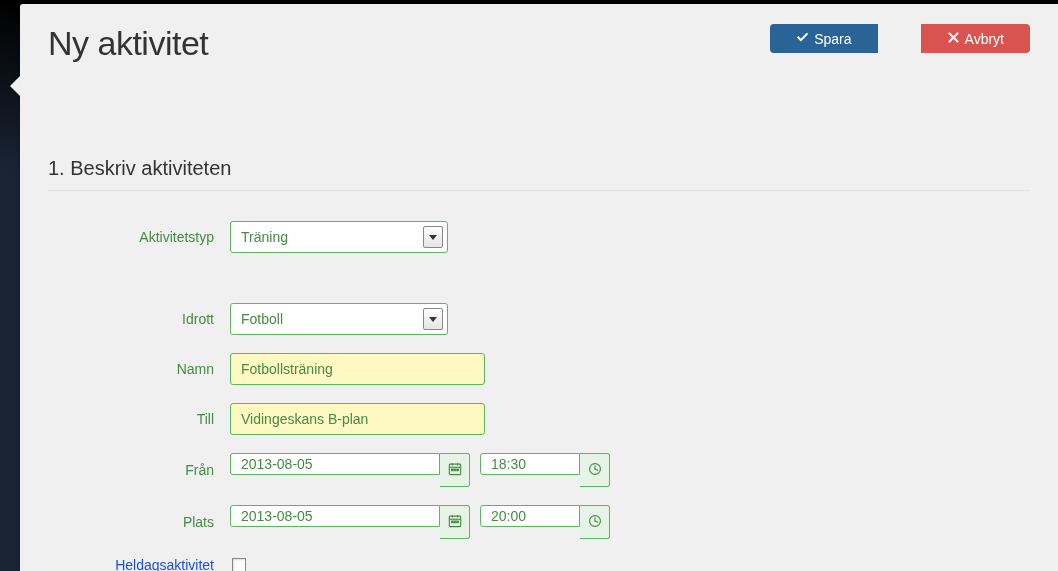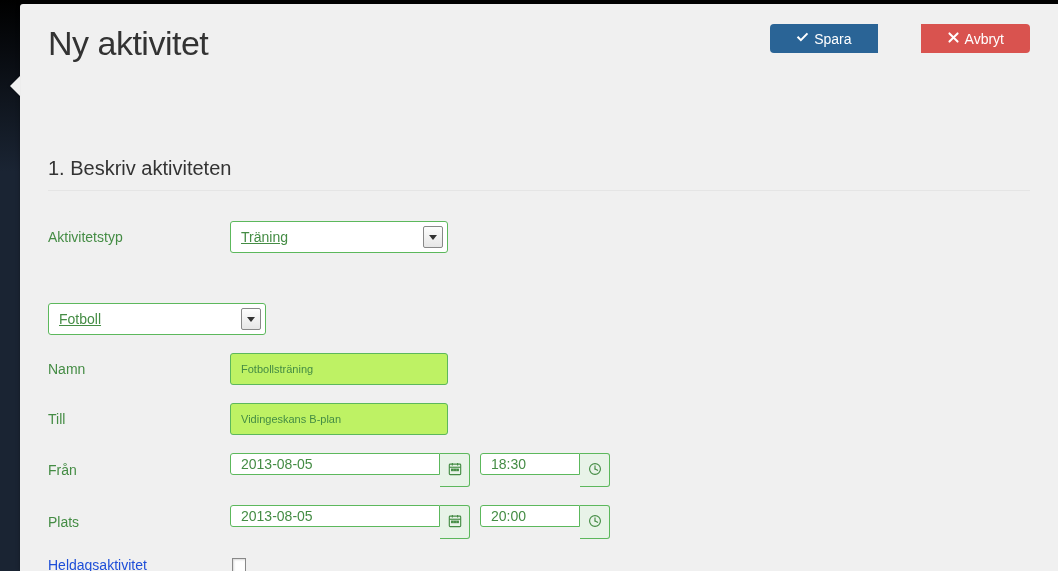--- a/index.html
+++ b/index.html
@@ -75,67 +75,66 @@
 
   .form { margin-top: 30px; }
   .form-row {
     display: flex;
     align-items: center;
     margin-bottom: 18px;
   }
   .form-row.extra-gap { margin-bottom: 50px; }
   .form-label {
     width: 182px;
-    text-align: left;
+    text-align: right;
     padding-right: 16px;
     color: #448c44;
     font-size: 14px;
   }
   .form-label.dark { color: #1d4ed8; }
 
   .select {
     position: relative;
     width: 218px;
     height: 32px;
     border: 1px solid #5cb85c;
     border-radius: 3px;
     background: #fff;
     display: flex;
     align-items: center;
     padding: 0 28px 0 10px;
     color: #448c44;
     cursor: pointer;
-    text-decoration: underline;
   }
   .select-caret {
     position: absolute;
     right: 4px; top: 4px;
     width: 20px; height: 22px;
     border: 1px solid #888;
     border-radius: 2px;
     background: linear-gradient(#fdfdfd,#e6e6e6);
     display: flex; align-items: center; justify-content: center;
   }
   .select-caret::after {
     content: "";
     width: 0; height: 0;
     border-left: 4px solid transparent;
     border-right: 4px solid transparent;
     border-top: 5px solid #333;
   }
 
   .text-input {
-    width: 218px;
+    width: 255px;
     height: 32px;
     border: 1px solid #5cb85c;
     border-radius: 3px;
-    background: #bef264;
+    background: #fef9c3;
     padding: 0 10px;
     color: #448c44;
-    font-size: 11px;
+    font-size: 14px;
     font-family: inherit;
     outline: none;
   }
 
   .dt-row { display: flex; gap: 10px; }
   .input-group { display: flex; }
   .group-input {
     height: 22px;
     border: 1px solid #5cb85c;
     border-radius: 3px 0 0 3px;
@@ -204,20 +203,21 @@
 
       <div class="form-row extra-gap">
         <div class="form-label">Aktivitetstyp</div>
         <div class="select">
           <span>Träning</span>
           <span class="select-caret"></span>
         </div>
       </div>
 
       <div class="form-row">
+        <div class="form-label">Idrott</div>
         <div class="select">
           <span>Fotboll</span>
           <span class="select-caret"></span>
         </div>
       </div>
 
       <div class="form-row">
         <div class="form-label">Namn</div>
         <input class="text-input" value="Fotbollsträning" style="">
       </div>

